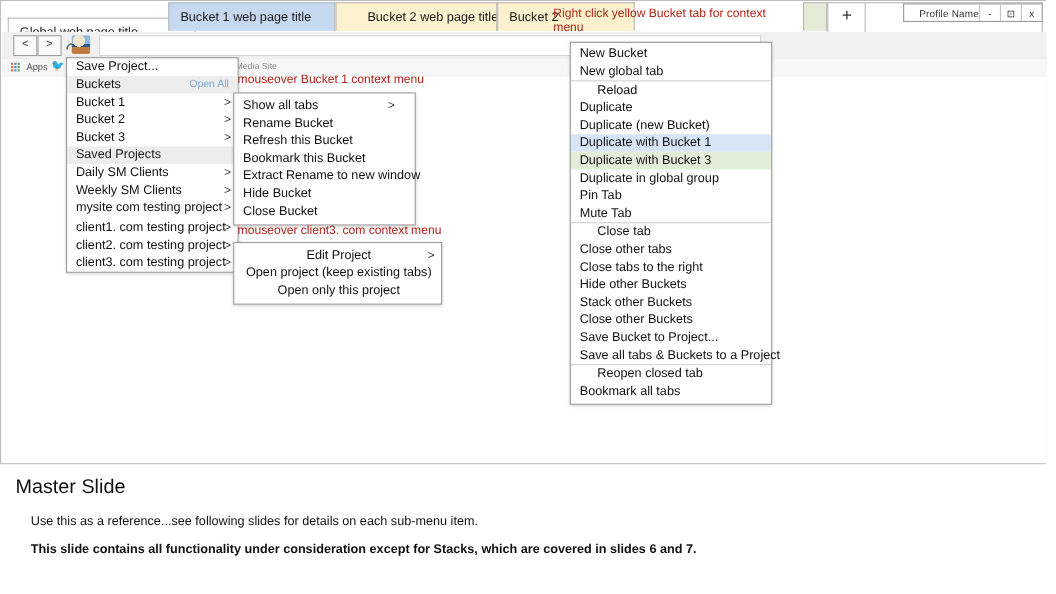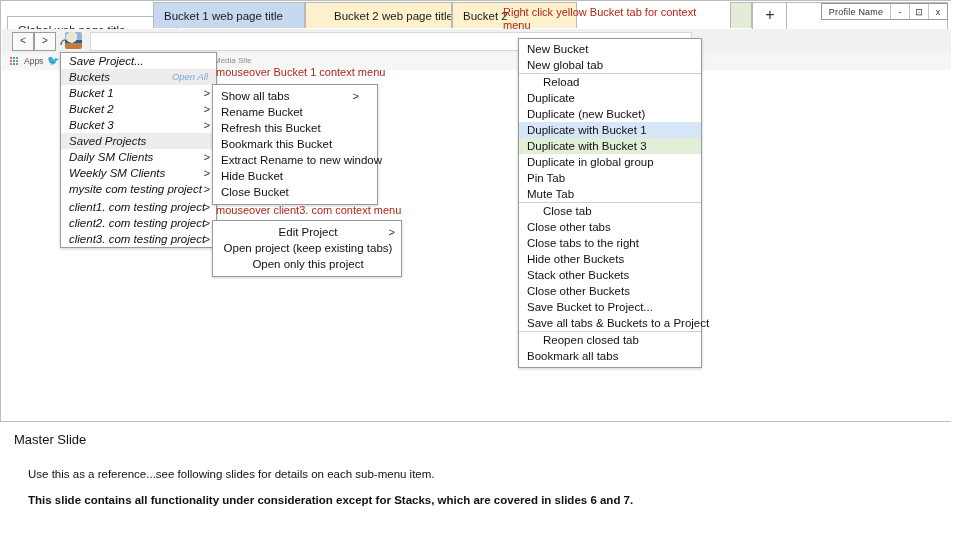--- a/index.html
+++ b/index.html
@@ -28,21 +28,21 @@
           border:1px solid #b9b9b9;border-bottom:none;background:#fff;
           text-align:center;line-height:24px;font-size:16px;color:#333;}
   .tabfill{position:absolute;top:1px;height:26px;border:1px solid #b9b9b9;
            border-bottom:none;background:#fff;}
 
   
   .winbar{position:absolute;top:2px;right:4px;height:17px;display:flex;
           border:1px solid #9a9a9a;background:#fff;box-sizing:border-box;}
   .winbar>div{border-left:1px solid #c4c4c4;display:flex;align-items:center;
               justify-content:center;font-size:9px;color:#333;}
-  .winbar>div:first-child{border-left:none;}
+  .winbar>div:first-child{border-left:none;justify-content:flex-end;}
   .profilename{width:68px;font-size:9px;letter-spacing:.2px;}
   .winbtn{width:18px;}
 
   
   .navbar{position:absolute;left:1px;top:28px;width:949px;height:24px;
           background:#f1f1f1;border-bottom:1px solid #dcdcdc;}
   .navbtn{position:absolute;top:3px;width:20px;height:17px;border:1px solid #9d9d9d;
           background:#fafafa;font-size:10px;line-height:15px;text-align:center;color:#444;}
   .reloadico{position:absolute;top:4px;width:16px;height:16px;}
   .siteico{position:absolute;top:3px;width:17px;height:17px;border-radius:2px;
@@ -83,21 +83,21 @@
   .mi.header{background:#ededed;color:#1a1a1a;}
   .mi.hl-blue{background:#d7e6f6;}
   .mi.hl-green{background:#e2eed8;}
   .openall{position:absolute;right:8px;top:0;line-height:16px;color:#7ba7d7;font-size:9.5px;}
 
   
   .note{position:absolute;color:#b02418;font-size:11px;line-height:13px;
         white-space:pre-line;}
 
   
-  .mtitle{position:absolute;left:14px;top:432px;font-size:13px;color:#111;}
+  .mtitle{position:absolute;left:14px;top:432px;font-size:18px;color:#111;}
   .mline1{position:absolute;left:28px;top:468px;font-size:11.5px;color:#111;}
   .mline2{position:absolute;left:28px;top:494px;font-size:11.5px;color:#111;font-weight:bold;}
 </style>
 </head>
 <body>
 
 <div class="slide">
 
   <div class="browser">
 
@@ -214,21 +214,21 @@
           </span>
         <span>Apps</span>
       </span>
       <span class="bird">🐦</span>
       <span class="mediasite"><span>Media Site</span></span>
     </div>
 
     <div class="page"></div>
   </div>
 
-  <div class="menu" style="left:60px;top:52px;width:155px;font-style:italic;">
+  <div class="menu" style="left:60px;top:52px;width:155px;">
     <div class="mi"><span>Save Project...</span></div>
     <div class="mi header">
       <span>Buckets</span>
       <span class="openall">Open All</span>
     </div>
     <div class="mi"><span>Bucket 1</span><span class="arw">&gt;</span></div>
     <div class="mi"><span>Bucket 2</span><span class="arw">&gt;</span></div>
     <div class="mi"><span>Bucket 3</span><span class="arw">&gt;</span></div>
     <div class="mi header"><span>Saved Projects</span></div>
     <div class="mi"><span>Daily SM Clients</span><span class="arw">&gt;</span></div>

